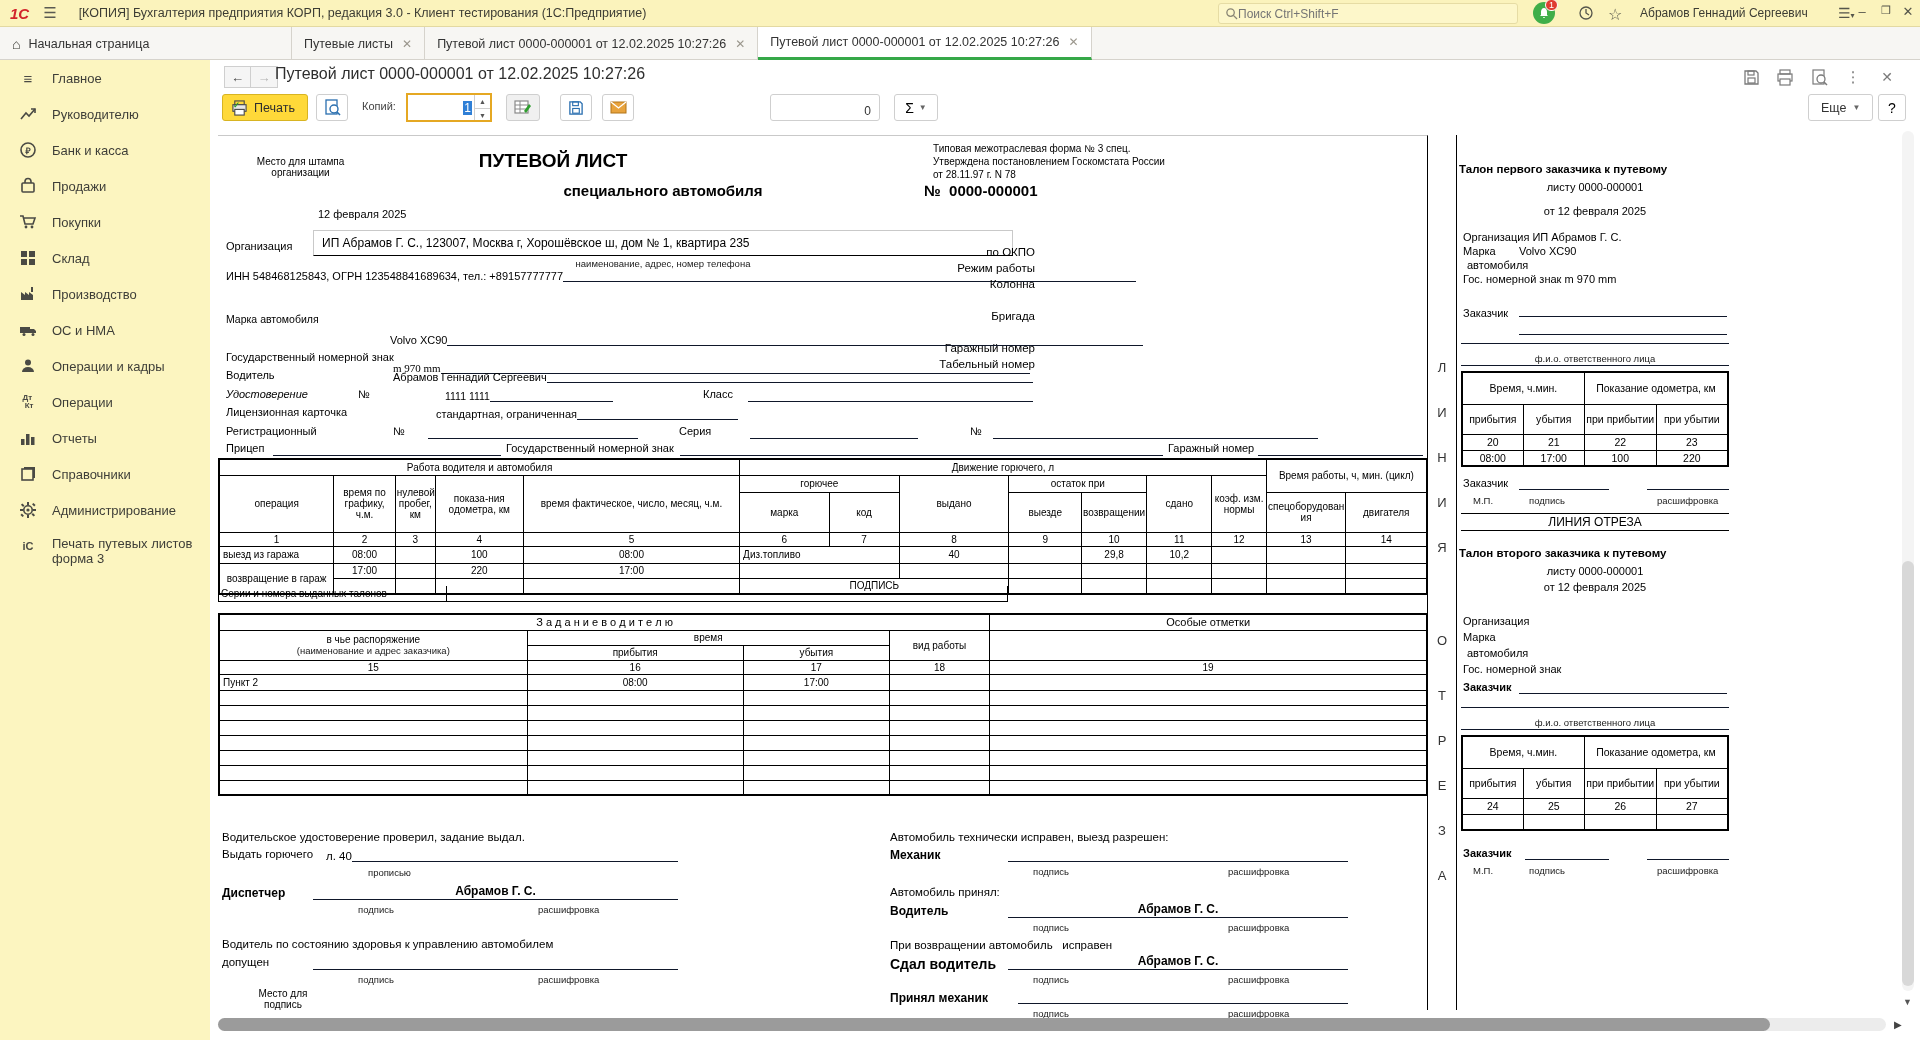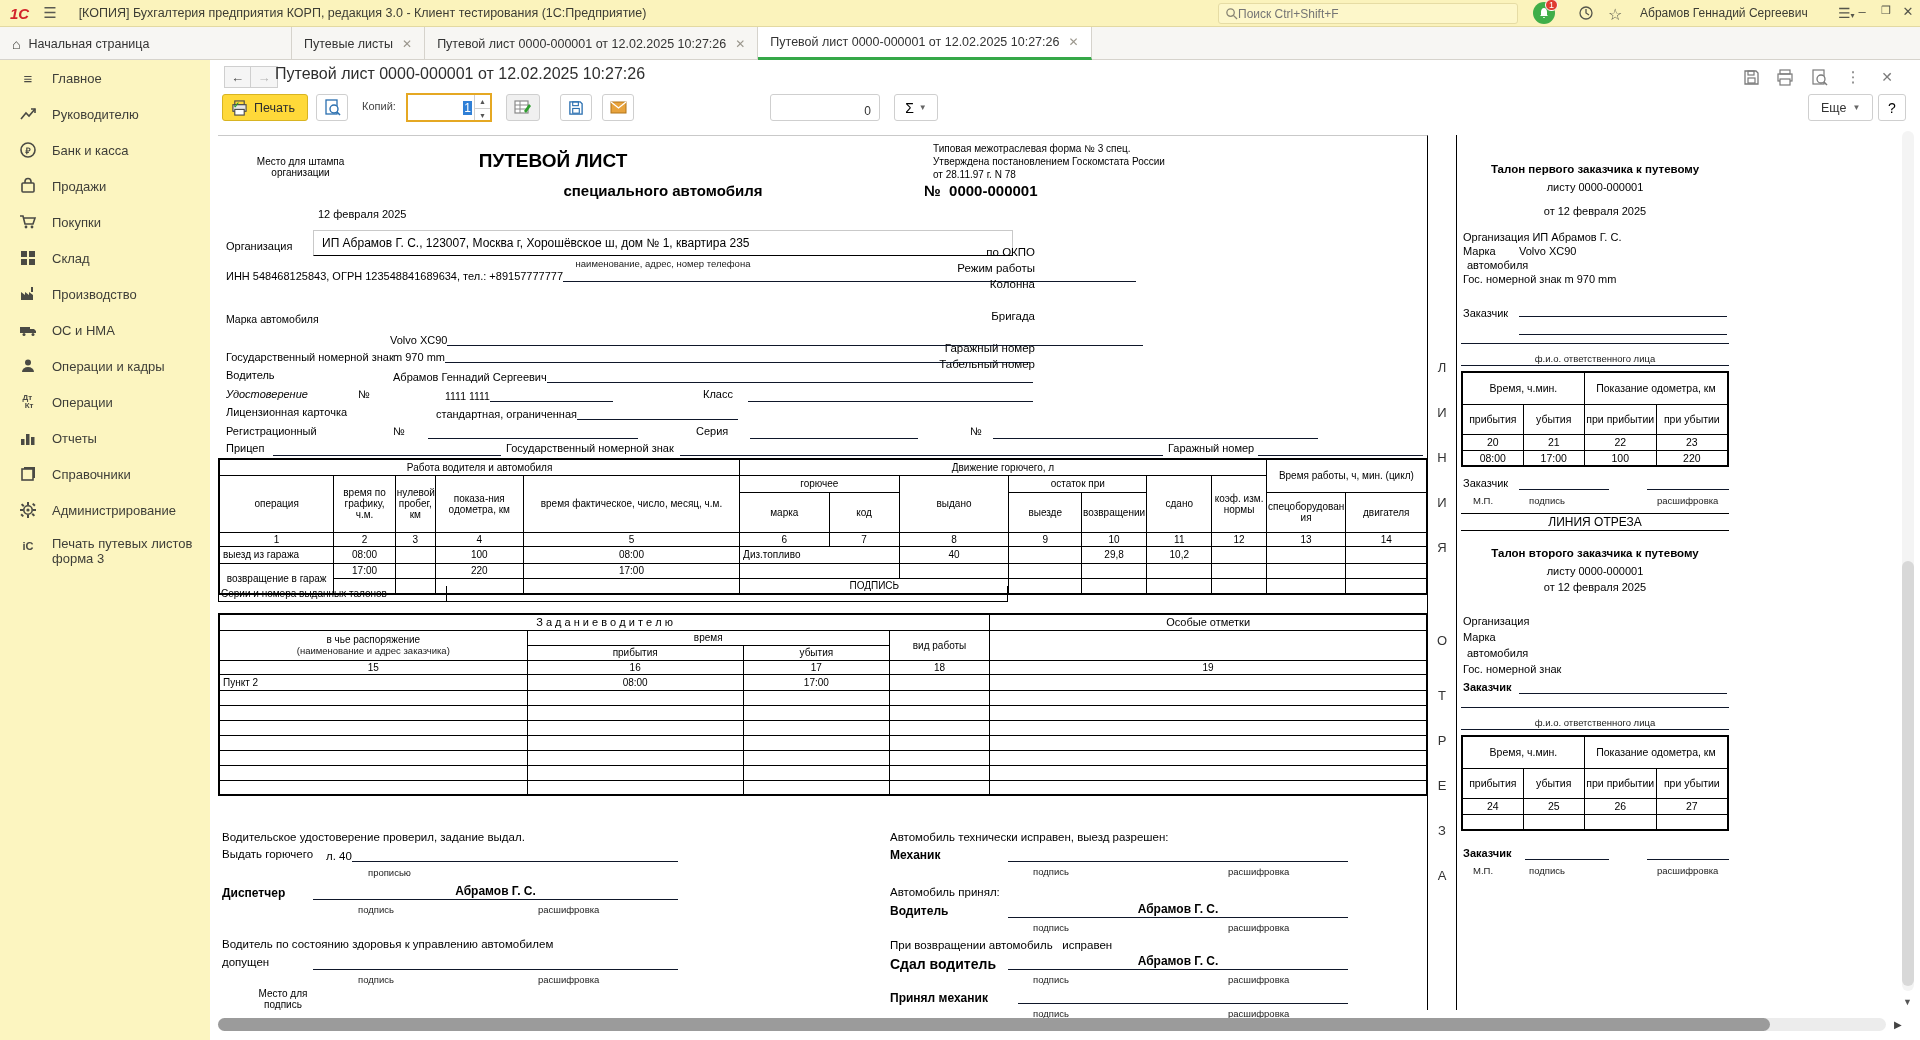--- a/index.html
+++ b/index.html
@@ -99,21 +99,21 @@
   .codes-box .rw:last-child { border-bottom:none; }
   .code-lbl { position:absolute; right:392px; font-size:11.5px; }
 
   .serii { position:absolute; left:0; top:450px; width:790px; height:16px; display:flex;
     border:1px solid #000; border-top:none; font-size:10px; }
   .serii .lab { width:228px; border-right:1px solid #000; padding:2px 0 0 2px; }
 
   
   .talon { position:absolute; left:1246px; top:10px; width:276px; height:875px;
     border-left:1px solid #000; font-size:11px; }
-  .talon .ttl { font-weight:bold; font-size:11.5px; text-align:center; }
+  .talon .ttl { font-weight:bold; font-size:11.5px; text-align:left; }
   table.tt { border-collapse:collapse; table-layout:fixed; width:268px; border:2px solid #000; }
   table.tt th, table.tt td { border:1px solid #000; font-weight:normal; font-size:10.5px;
     text-align:center; vertical-align:middle; }
   .cutband { position:absolute; left:4px; width:268px; border-top:1px solid #000;
     border-bottom:1px solid #000; text-align:center; font-size:12px; padding:1px 0; }
   .vcut { position:absolute; left:1224px; top:235px; width:16px; display:flex;
     flex-direction:column; align-items:center; color:#333; font-size:13px; }
   .vcut span { display:block; }
 
   
@@ -429,21 +429,21 @@
     <div class="code-lbl" style="top:174px;">Бригада</div>
     <div class="code-lbl" style="top:206px;">Гаражный номер</div>
     <div class="code-lbl" style="top:222px;">Табельный номер</div>
 
     <div class="abs" style="left:8px; top:177px; font-size:10.5px;">Марка автомобиля</div>
     <div class="frow" style="left:160px; top:196px; width:765px;">
         <span style="margin:0 0 0 12px;">Volvo XC90</span>
         <span class="ul" style="flex:1; height:14px;"></span>
       </div>
     <div class="abs" style="left:8px; top:215px;">Государственный номерной знак</div>
-    <div class="frow" style="left:150px; top:213px; width:662px;">
+    <div class="frow" style="left:150px; top:224px; width:662px;font-family:Liberation Serif, serif;">
         <span style="margin-left:25px;">m 970 mm</span>
         <span class="ul" style="flex:1; height:14px;"></span>
       </div>
     <div class="abs" style="left:8px; top:233px;">Водитель</div>
     <div class="frow" style="left:150px; top:233px; width:665px;">
         <span style="margin-left:25px;">Абрамов Геннадий Сергеевич</span>
         <span class="ul" style="flex:1; height:14px;"></span>
       </div>
     <div class="abs" style="left:8px; top:252px;font-style:italic;">Удостоверение</div>
     <div class="abs" style="left:140px; top:252px;">№</div>
@@ -454,21 +454,21 @@
     <div class="abs" style="left:485px; top:252px;">Класс</div>
     <div class="abs ul" style="left:530px; top:252px; width:285px; height:14px;"></div>
     <div class="abs" style="left:8px; top:270px;">Лицензионная карточка</div>
     <div class="frow" style="left:210px; top:270px; width:310px;">
         <span style="margin-left:8px;">стандартная, ограниченная</span>
         <span class="ul" style="flex:1; height:14px;"></span>
       </div>
     <div class="abs" style="left:8px; top:289px;">Регистрационный</div>
     <div class="abs" style="left:175px; top:289px;">№</div>
     <div class="abs ul" style="left:210px; top:289px; width:210px; height:14px;"></div>
-    <div class="abs" style="left:478px; top:289px;">Серия</div>
+    <div class="abs" style="left:461px; top:289px;">Серия</div>
     <div class="abs ul" style="left:532px; top:289px; width:168px; height:14px;"></div>
     <div class="abs" style="left:752px; top:289px;">№</div>
     <div class="abs ul" style="left:775px; top:289px; width:325px; height:14px;"></div>
     <div class="abs" style="left:8px; top:306px;">Прицеп</div>
     <div class="abs ul" style="left:55px; top:306px; width:228px; height:14px;"></div>
     <div class="abs" style="left:288px; top:306px;">Государственный номерной знак</div>
     <div class="abs ul" style="left:462px; top:306px; width:483px; height:14px;"></div>
     <div class="abs" style="left:950px; top:306px;">Гаражный номер</div>
     <div class="abs ul" style="left:1040px; top:306px; width:165px; height:14px;"></div>
 

